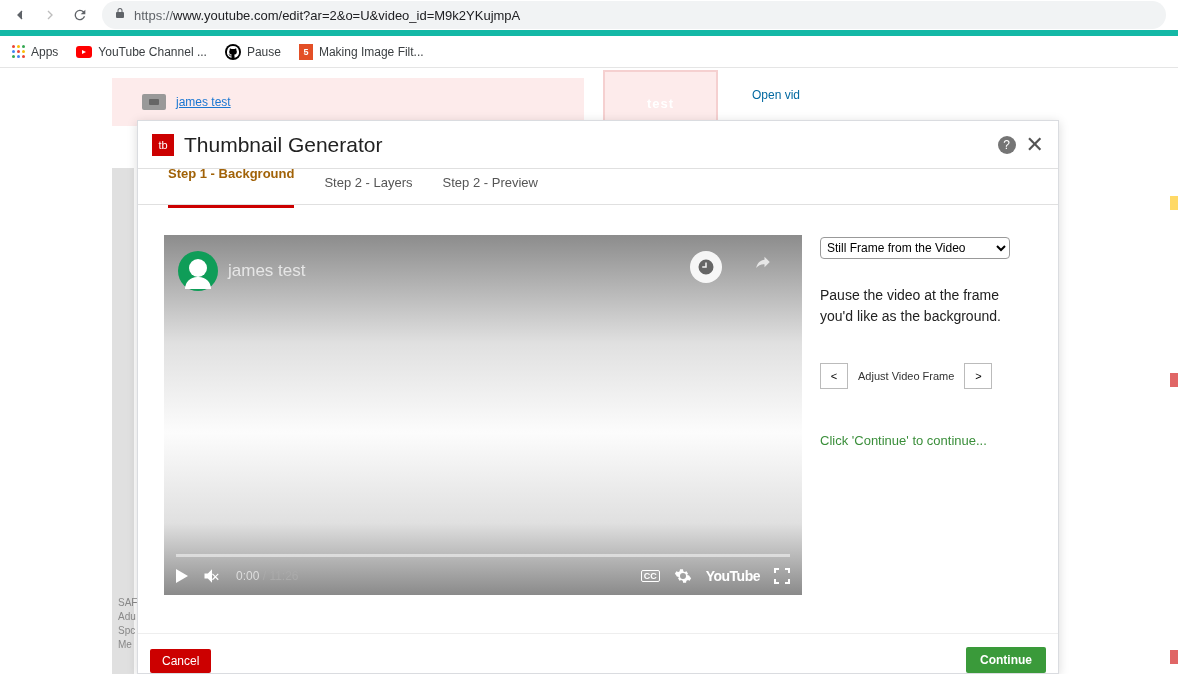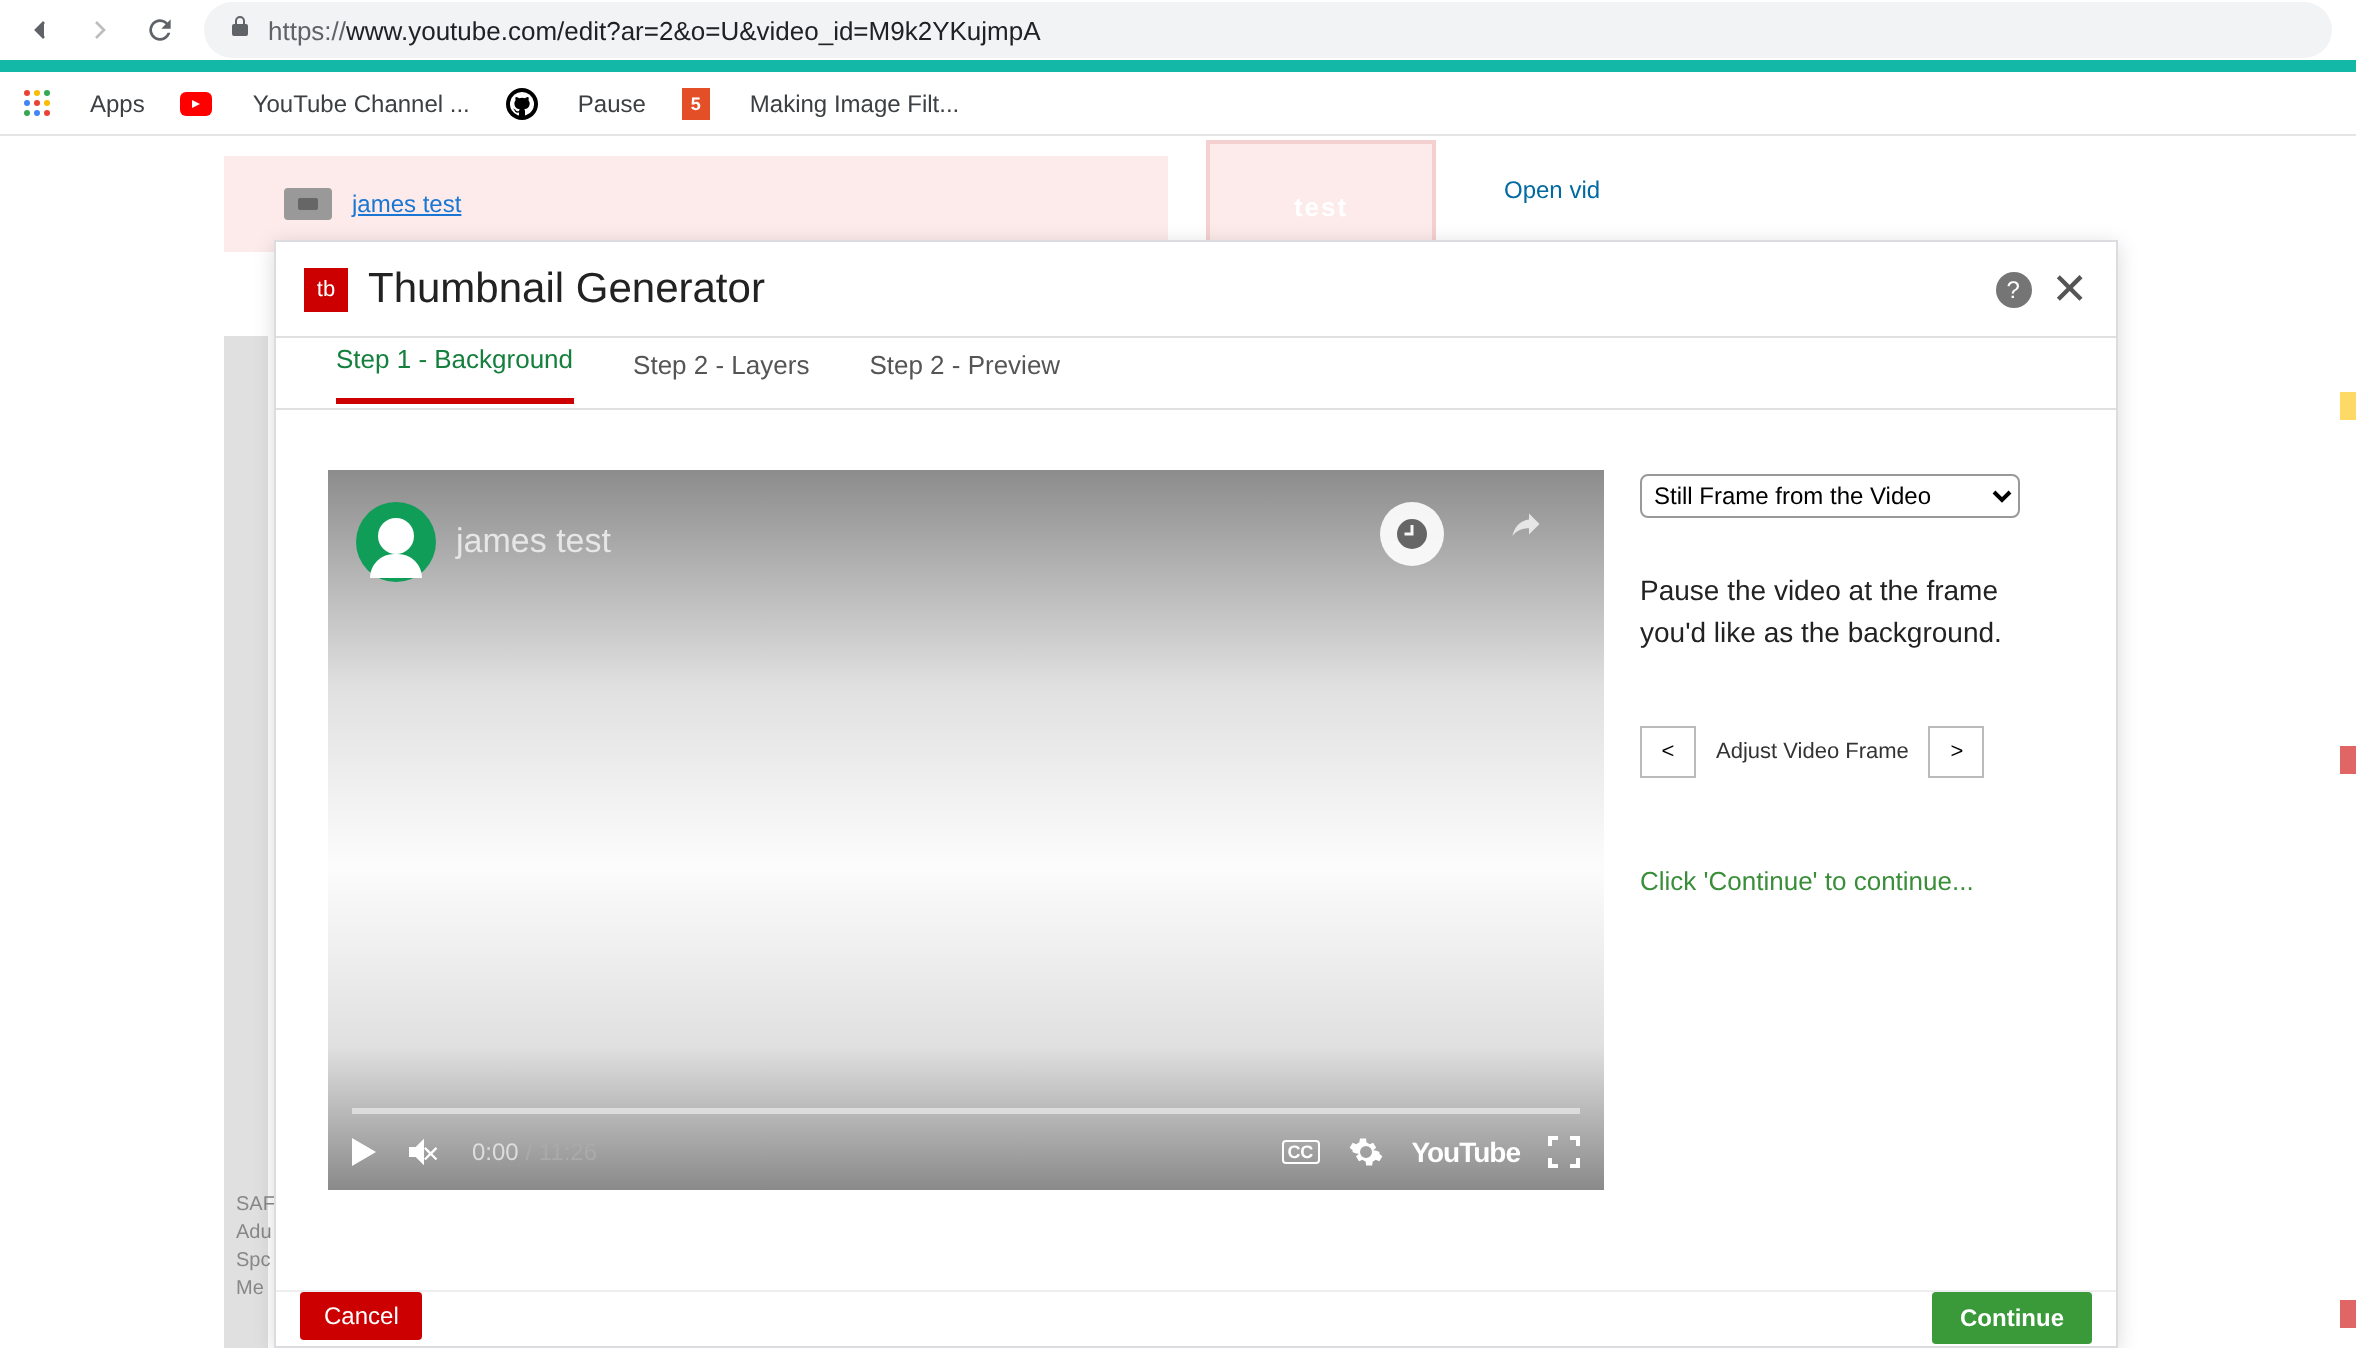--- a/index.html
+++ b/index.html
@@ -15,21 +15,21 @@
 .addr-text { color: #202124; font-size: 13px; }
 .addr-text .proto { color: #5f6368; }
 
 
 .bookmarks { height: 32px; display: flex; align-items: center; padding: 0 12px; gap: 18px; border-bottom: 1px solid #e5e5e5; font-size: 12px; color: #3c4043; }
 .apps-icon { display: inline-grid; grid-template-columns: repeat(3,3px); grid-template-rows: repeat(3,3px); gap: 2px; }
 .apps-icon span { width:3px;height:3px;border-radius:50%; }
 .apps-icon span:nth-child(1){background:#ea4335}.apps-icon span:nth-child(2){background:#fbbc04}.apps-icon span:nth-child(3){background:#34a853}
 .apps-icon span:nth-child(4){background:#4285f4}.apps-icon span:nth-child(5){background:#ea4335}.apps-icon span:nth-child(6){background:#fbbc04}
 .apps-icon span:nth-child(7){background:#34a853}.apps-icon span:nth-child(8){background:#4285f4}.apps-icon span:nth-child(9){background:#ea4335}
-.bm-item { display: flex; align-items: center; gap: 20px; cursor: pointer; }
+.bm-item { display: flex; align-items: center; gap: 6px; cursor: pointer; }
 .yt-icon { width:16px;height:12px;background:#ff0000;border-radius:3px;display:flex;align-items:center;justify-content:center; }
 .yt-icon::after { content:'';border-left:4px solid #fff;border-top:2.5px solid transparent;border-bottom:2.5px solid transparent; }
 .gh-icon { width:16px;height:16px;background:#000;border-radius:50%;display:flex;align-items:center;justify-content:center;color:#fff;font-size:10px; }
 .h5-icon { width:14px;height:16px;background:#e34f26;display:flex;align-items:center;justify-content:center;color:#fff;font-size:9px;font-weight:bold; }
 
 
 .page-bg { position: relative; height: calc(674px - 68px); background: #fff; }
 .pink-bar { position: absolute; left: 112px; top: 10px; width: 472px; height: 48px; background: #fdebeb; display:flex; align-items:center; padding-left: 30px; gap:10px; }
 .pink-thumb { width:24px;height:16px;background:#999;border-radius:2px;display:flex;align-items:center;justify-content:center; }
 .pink-thumb-ico { width:10px;height:6px;background:#666;border-radius:1px; }
@@ -45,21 +45,21 @@
 
 .modal { position:absolute;left:137px;top:52px;width:922px;height:554px;background:#fff;border:1px solid #dadce0;box-shadow:0 2px 10px rgba(0,0,0,0.15);display:flex;flex-direction:column; }
 .modal-header { height:48px;display:flex;align-items:center;padding:0 14px;border-bottom:1px solid #e0e0e0; }
 .tb-logo { width:22px;height:22px;background:#cc0000;display:flex;align-items:center;justify-content:center;color:#fff;font-size:11px;font-weight:normal;margin-right:10px; }
 .modal-title { font-size:21px;color:#222;font-weight:400; flex:1; }
 .modal-help { width:18px;height:18px;border-radius:50%;background:#757575;color:#fff;display:flex;align-items:center;justify-content:center;font-size:12px;margin-right:10px;cursor:pointer; }
 .modal-close { font-size:22px;color:#555;cursor:pointer;line-height:1; }
 
 .tabs { display:flex;padding-left:30px;height:36px;align-items:center;border-bottom:1px solid #e0e0e0;gap:30px; }
 .tab { font-size:13px;color:#555;padding-bottom:9px;cursor:pointer; }
-.tab.active { color:#15803d;border-bottom:3px solid #cc0000;padding-bottom:12px; }
+.tab.active { color:#a16207;border-bottom:3px solid #cc0000;padding-bottom:24px;font-weight:bold; }
 
 .modal-body { flex:1;display:flex;padding:30px 26px 16px 26px;gap:18px; }
 .video-area { width:638px;height:360px;background:linear-gradient(to bottom,#8c8c8c 0%,#e0e0e0 30%,#fcfcfc 55%,#e0e0e0 80%,#8a8a8a 100%);position:relative; }
 .video-top { position:absolute;top:16px;left:14px;display:flex;align-items:center;gap:10px; }
 .avatar { width:40px;height:40px;border-radius:50%;background:#0f9d58;display:flex;align-items:center;justify-content:center; }
 .avatar::after { content:'';width:18px;height:18px;border-radius:50%;background:#fff;position:relative;top:-3px; }
 .avatar::before { content:'';position:absolute;width:26px;height:12px;background:#fff;border-radius:12px 12px 0 0;top:26px; }
 .video-title { color:#e6e6e6;font-size:17px; }
 .watch-later { position:absolute;top:16px;right:80px;width:32px;height:32px;border-radius:50%;background:rgba(255,255,255,0.9);display:flex;align-items:center;justify-content:center;cursor:pointer; }
 .share-ico { position:absolute;top:18px;right:30px;color:#e6e6e6;cursor:pointer; }
@@ -80,21 +80,21 @@
 .fs-corners span:nth-child(3){bottom:0;left:0;border-right:none;border-top:none}
 .fs-corners span:nth-child(4){bottom:0;right:0;border-left:none;border-top:none}
 
 .side-panel { flex:1;padding-top:2px; }
 .src-select { width:190px;height:22px;border:1px solid #999;border-radius:4px;font-size:12px;padding:0 2px;background:#fff; }
 .help-text { margin-top:26px;font-size:14px;color:#222;line-height:1.5; }
 .frame-adjust { margin-top:36px;display:flex;align-items:center;gap:10px;font-size:11px;color:#333; }
 .adj-btn { width:28px;height:26px;border:1px solid #bbb;background:#fff;cursor:pointer;font-size:11px; }
 .continue-hint { margin-top:44px;font-size:13px;color:#3a8e3a; }
 
-.modal-footer { height:28px;border-top:1px solid #eee;display:flex;align-items:flex-start;padding:0 12px;justify-content:space-between; }
+.modal-footer { height:40px;border-top:1px solid #eee;display:flex;align-items:flex-end;padding:0 12px;justify-content:space-between; }
 .btn-cancel { background:#cc0000;color:#fff;border:none;padding:5px 12px;font-size:12px;border-radius:2px;cursor:pointer; }
 .btn-continue { background:#3a9a3a;color:#fff;border:none;padding:6px 14px;font-size:12px;font-weight:bold;border-radius:2px;cursor:pointer; }
 </style>
 </head>
 <body>
 
 <div class="browser-top">
   <div class="nav-arrow">
     <svg viewBox="0 0 24 24">
         <path fill="#5f6368" d="M15 6l-6 6 6 6" stroke="#5f6368" stroke-width="2"></path>

